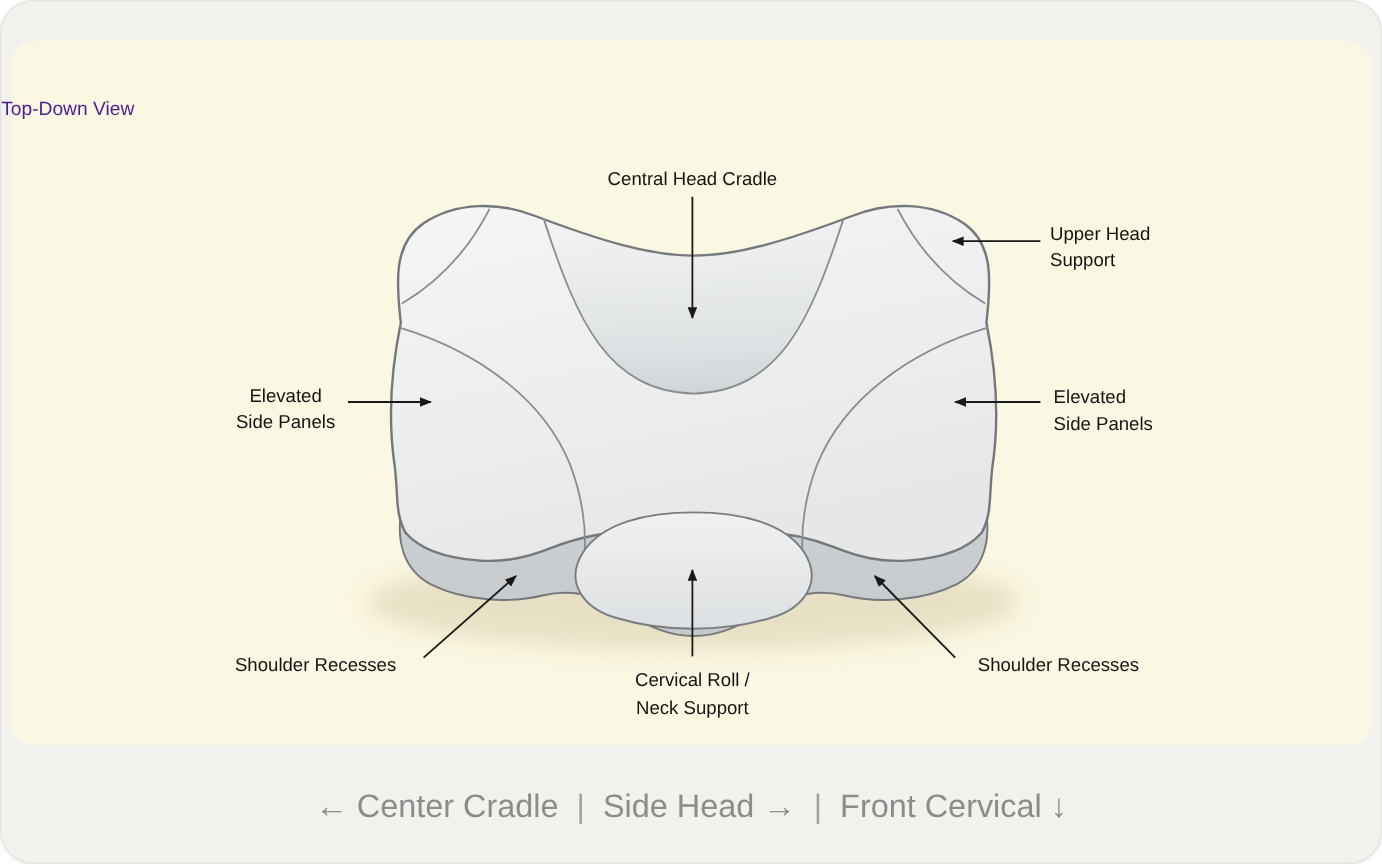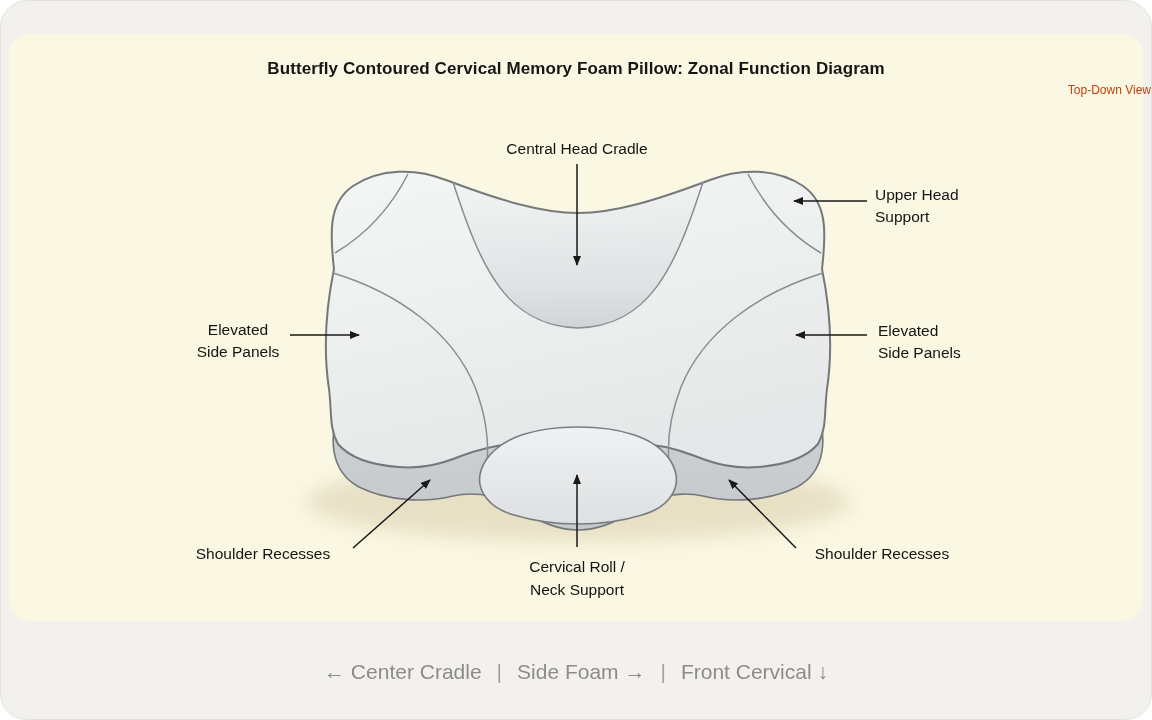--- a/index.html
+++ b/index.html
@@ -14,42 +14,41 @@
   }
   .panel{
     position:absolute;left:8px;right:8px;top:33px;bottom:98px;
     background:#faf7e2;border-radius:20px;
   }
   .title{
     position:absolute;top:58px;left:0;width:100%;text-align:center;
     font-size:17px;font-weight:700;color:#161616;letter-spacing:0.1px;
   }
   .subtitle{
-    position:absolute;top:82px;left:0;width:100%;text-align:right;
-    font-size:12px;font-weight:400;color:#c2410c;
+    position:absolute;top:82px;left:0;width:100%;text-align:left;
+    font-size:16px;font-weight:400;color:#4c1d95;
   }
   svg.diagram{position:absolute;left:0;top:0;}
   svg text{
     font-family:"Liberation Sans",sans-serif;
     font-size:15.5px;fill:#141414;
   }
   .footer{
     position:absolute;left:0;right:0;top:656px;height:30px;
-    display:flex;align-items:center;justify-content:center;gap:15px;
-    font-size:21px;color:#8d8c8a;
+    display:flex;justify-content:center;gap:15px;
+    font-size:27px;color:#8d8c8a;
   }
   .footer .sep{color:#a3a2a0;font-weight:400;}
 </style>
 </head>
 <body>
 
 <div class="card">
   <div class="panel"></div>
 
-  <div class="title">Butterfly Contoured Cervical Memory Foam Pillow: Zonal Function Diagram</div>
   <div class="subtitle">Top-Down View</div>
 
   <svg class="diagram" width="1152" height="720" viewBox="0 0 1152 720">
     <defs>
       <linearGradient id="surfaceGrad" x1="0" y1="0" x2="0.35" y2="1">
         <stop offset="0" stop-color="#f4f5f5"></stop>
         <stop offset="0.55" stop-color="#edefef"></stop>
         <stop offset="1" stop-color="#e5e7e8"></stop>
       </linearGradient>
       <linearGradient id="bandGrad" x1="0" y1="0" x2="0" y2="1">
@@ -127,17 +126,17 @@
     <text x="262" y="558" text-anchor="middle">Shoulder Recesses</text>
     <text x="881" y="558" text-anchor="middle">Shoulder Recesses</text>
 
     <text x="576" y="571" text-anchor="middle">Cervical Roll /</text>
     <text x="576" y="594" text-anchor="middle">Neck Support</text>
   </svg>
 
   <div class="footer">
     <span>← Center Cradle</span>
     <span class="sep">|</span>
-    <span>Side Foam →</span>
+    <span>Side Head →</span>
     <span class="sep">|</span>
     <span>Front Cervical ↓</span>
   </div>
 </div>
 
 </body></html>

